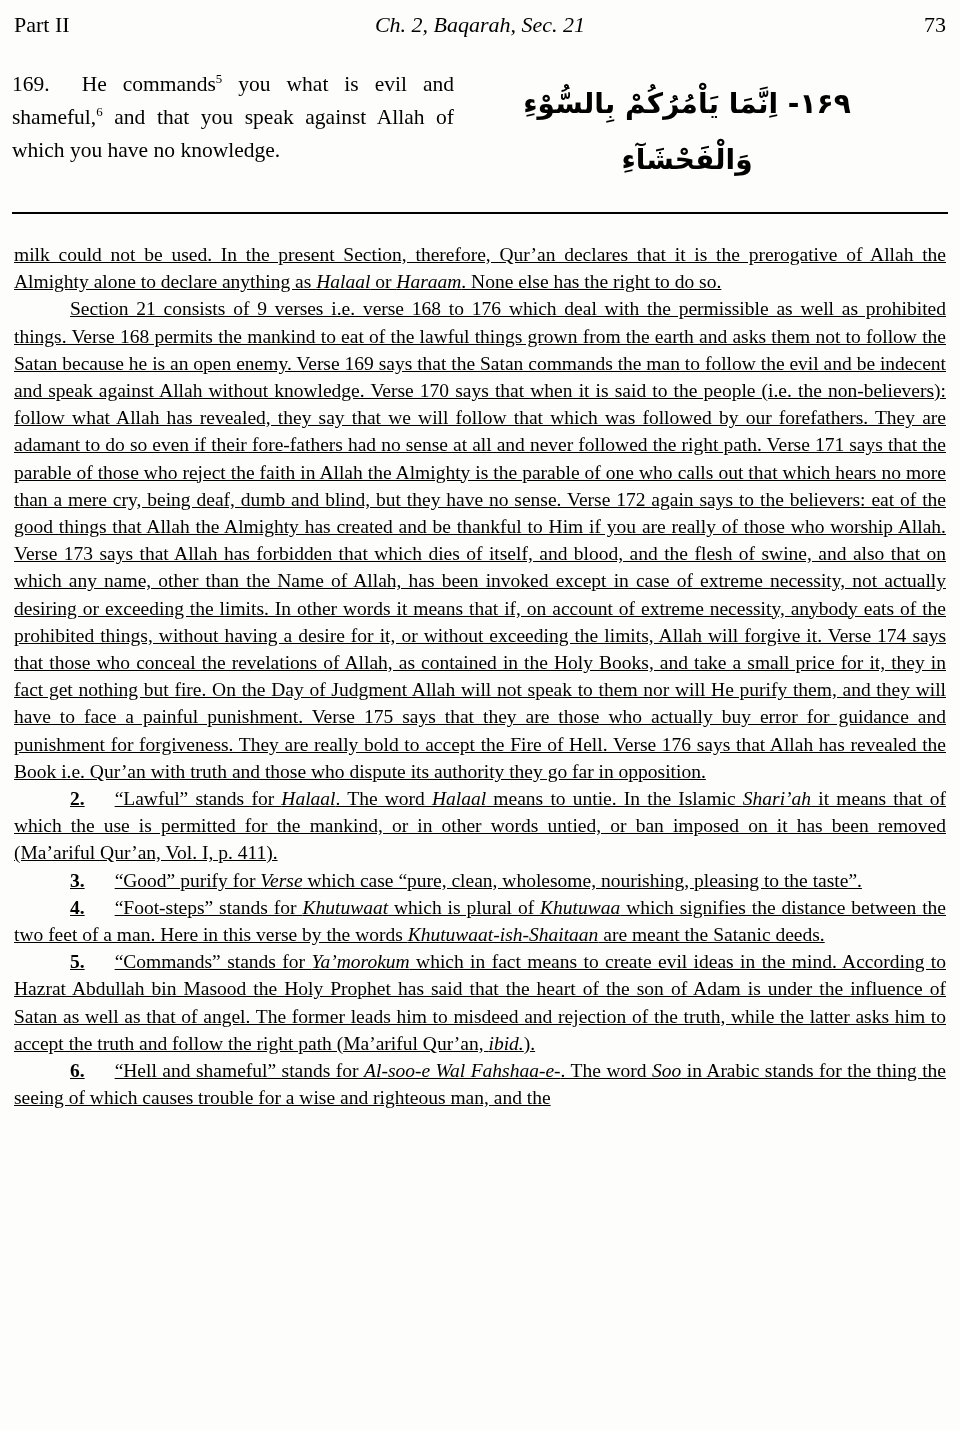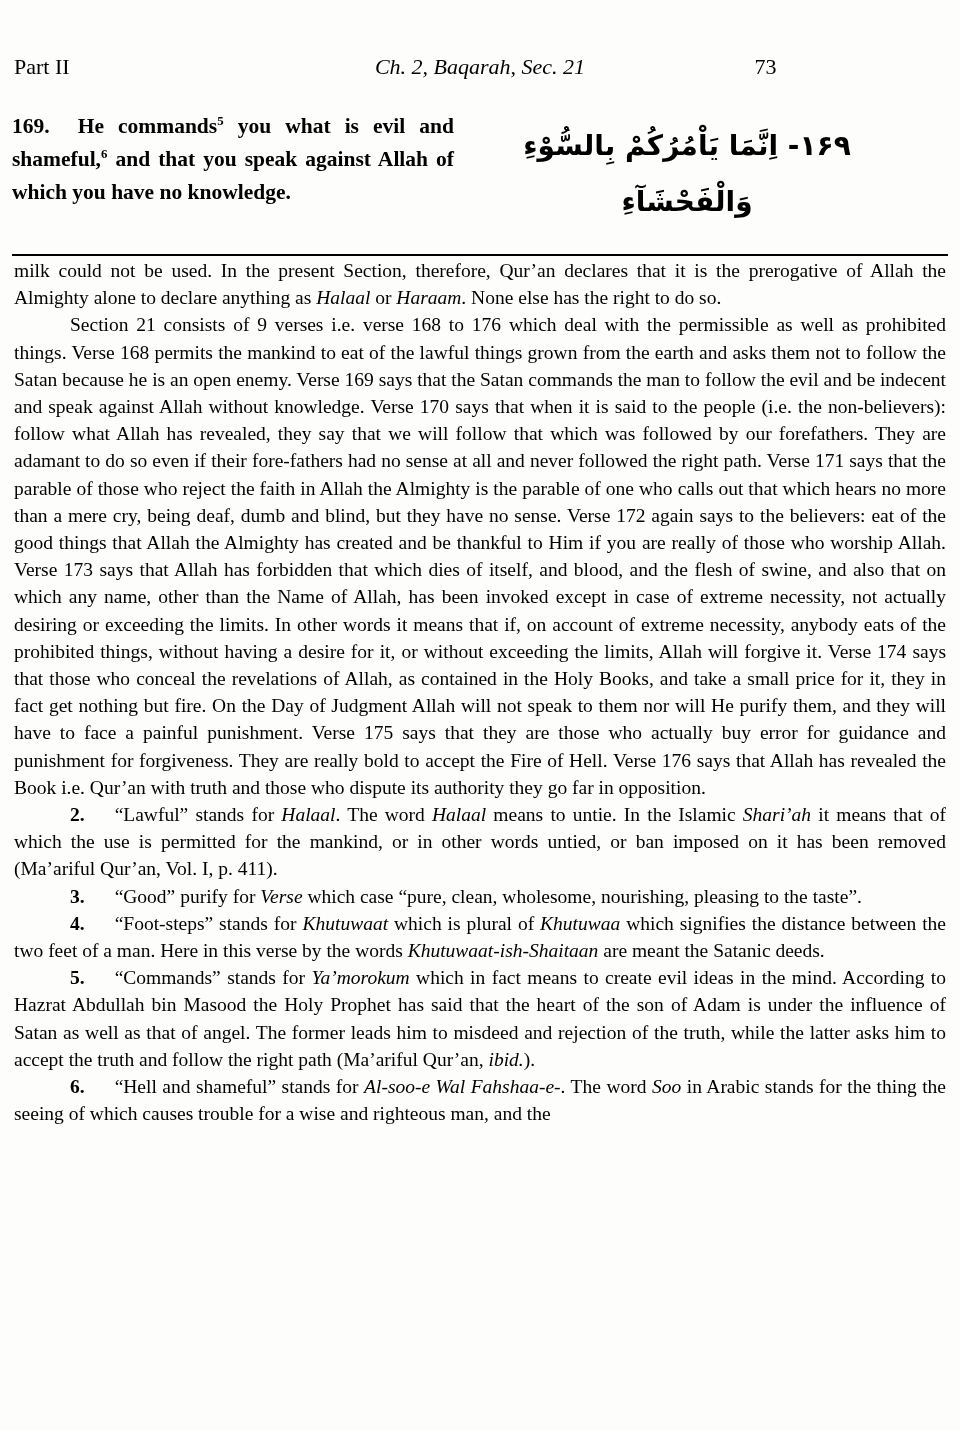--- a/index.html
+++ b/index.html
@@ -13,55 +13,55 @@
     overflow: hidden;
   }
   .page { padding: 8px 12px 0 12px; }
 
   .header {
     display: grid;
     grid-template-columns: 1fr auto 1fr;
     align-items: baseline;
     font-size: 22px;
     padding: 4px 2px 0 2px;
-    margin-top: 42px;
   }
   .header .part  { text-align: left; }
   .header .title { font-style: italic; text-align: center; }
-  .header .pageno{ text-align: center; }
+  .header .pageno{ text-align: right; }
 
   .verse-row { display: flex; margin-top: 30px; }
   .verse-en {
     width: 442px;
-    font-weight: bold;
+    font-weight: normal;
     font-size: 21.5px;
     line-height: 33px;
     text-align: justify;
   }
   .verse-ar {
     flex: 1;
     direction: rtl;
     text-align: center;
     font-family: "DejaVu Sans", sans-serif;
     font-weight: bold;
     font-size: 28px;
     line-height: 56px;
     padding-top: 8px;
     padding-right: 28px;
   }
   .sup { font-size: 60%; vertical-align: super; line-height: 0; }
 
   .rule { border-top: 2px solid #000; margin-top: 24px; }
 
   .body-text {
-    margin-top: 1px;
+    margin-top: 27px;
     font-size: 19.5px;
     line-height: 27.2px;
     text-align: justify;
     padding: 0 2px;
+    text-decoration: underline;
   }
   p.para { margin: 0; }
   p.indent { text-indent: 56px; }
   .it { font-style: italic; }
   .bd { font-weight: bold; }
   .tab { display: inline-block; width: 30px; }
 </style>
 </head>
 <body>
 

